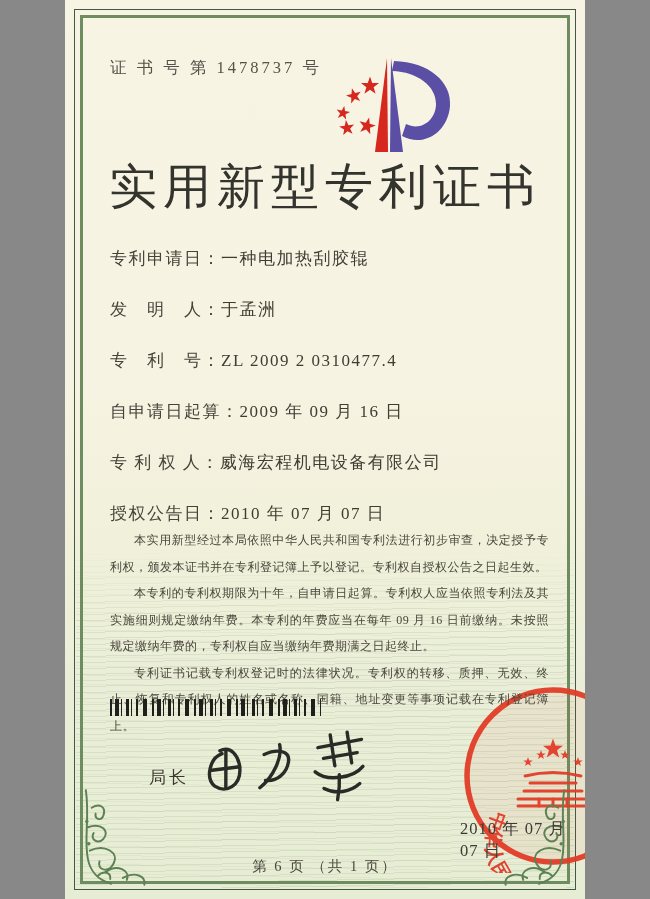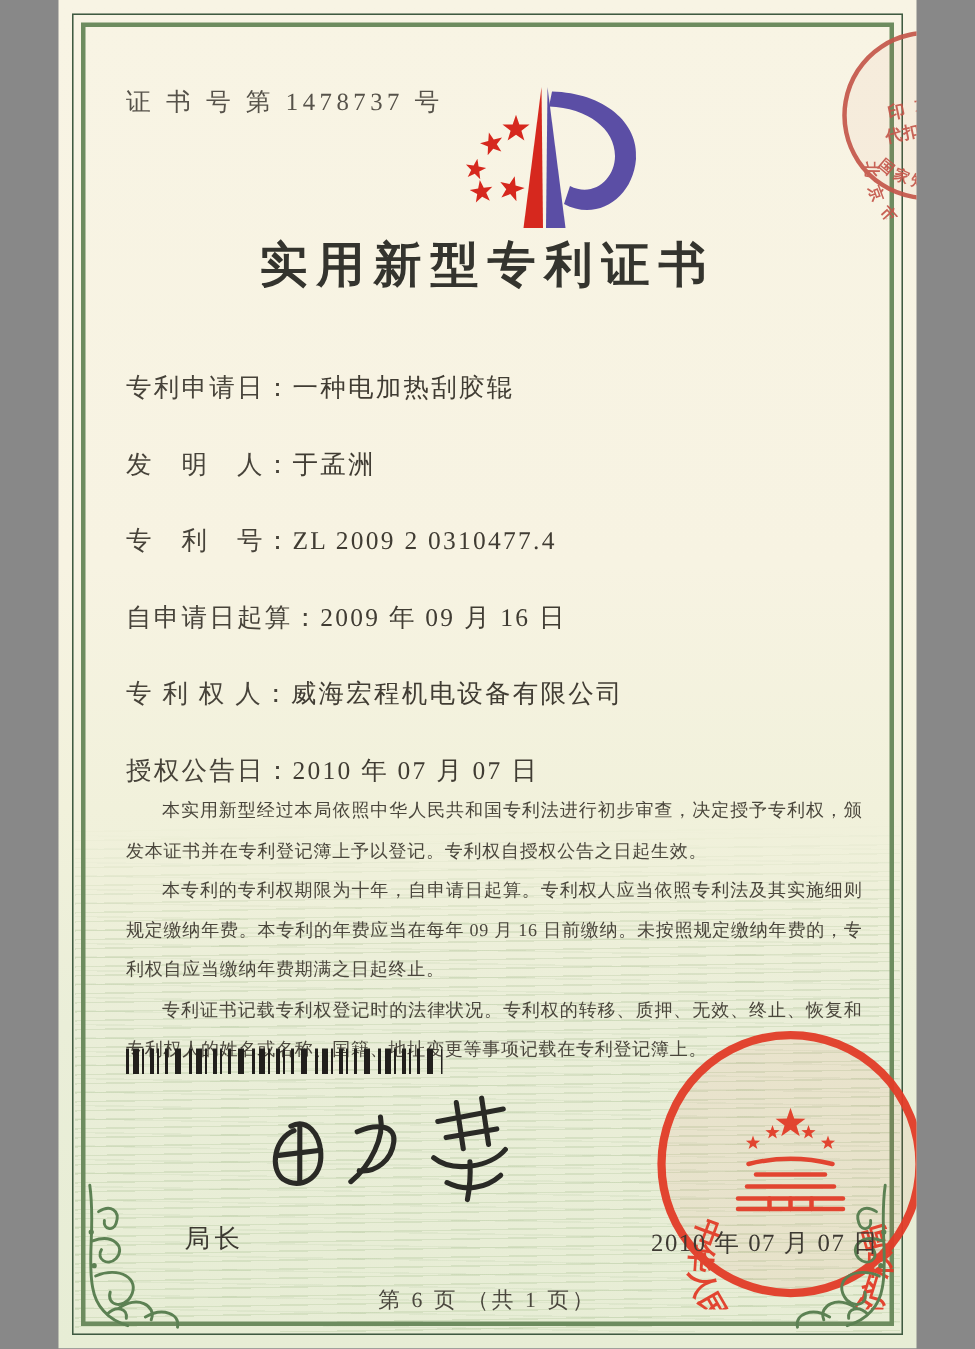--- a/index.html
+++ b/index.html
@@ -1,55 +1,55 @@
 <!DOCTYPE html>
 <html><head>
 <meta charset="utf-8">
 <style>
   * { margin:0; padding:0; box-sizing:border-box; }
   body { background:#888; font-family:"Liberation Serif","DejaVu Serif",serif; }
   .page {
-    position:relative; width:572px; height:899px; margin:0 auto; overflow:hidden;
+    position:relative; width:520px; height:899px; margin:0 auto; overflow:hidden;
     background:linear-gradient(180deg,#f8f4e4 0%,#f7f3e2 42%,#f1f1db 60%,#eaeed8 76%,#e7edd5 100%);
   }
   .guilloche {
     position:absolute; left:11px; right:11px; bottom:11px; height:340px; z-index:1;
     background:
       repeating-linear-gradient(179deg, rgba(118,156,92,0.16) 0 1px, transparent 1px 6px),
       repeating-linear-gradient(181deg, rgba(118,156,92,0.08) 0 1px, transparent 1px 9px);
     -webkit-mask-image:linear-gradient(180deg,transparent 0,#000 22%);
     mask-image:linear-gradient(180deg,transparent 0,#000 22%);
   }
   .frame-outer { position:absolute; inset:9px;  border:1px solid #44604633; outline:1px solid #3f5a41; outline-offset:-1px; z-index:2; pointer-events:none; }
   .frame-inner { position:absolute; inset:15px; border:3px solid #6d8c5f; z-index:2; pointer-events:none; }
   .cert-number { position:absolute; left:45px; top:57px; z-index:4;
     font-size:16.5px; letter-spacing:3px; color:#56524a; }
   .tax-stamp { position:absolute; left:517px; top:15px; width:124px; height:124px; z-index:4;
     transform:rotate(-12deg); opacity:.92; }
   .logo { position:absolute; left:260px; top:55px; width:138px; height:106px; z-index:4; }
   .title { position:absolute; left:0; right:0; top:155px; z-index:4; text-align:center;
-    font-size:32px; font-weight:700; letter-spacing:6px; color:#34342e; }
+    font-size:48px; font-weight:400; letter-spacing:6px; color:#34342e; }
   .fields { position:absolute; left:45px; right:38px; top:247px; z-index:4; list-style:none; }
   .fields li { font-size:17px; line-height:24px; margin-bottom:27px;
     letter-spacing:1.5px; color:#47433a; white-space:nowrap; }
   .fields .val { color:#403c33;margin-top:42px; }
   .paragraphs { position:absolute; left:45px; right:36px; top:527px; z-index:4; }
   .paragraphs p { font-size:12px; line-height:26.5px; letter-spacing:.5px;
     text-indent:2em; text-align:justify; color:#4a463c; }
   .barcode { position:absolute; left:45px; top:699px; width:211px; height:17px; z-index:4;
     background:repeating-linear-gradient(90deg,
       #211f1c 0 2px, transparent 2px 5px,
       #211f1c 5px 9px, transparent 9px 11px,
       #211f1c 11px 12px, transparent 12px 16px,
       #211f1c 16px 19px, transparent 19px 21px,
       #211f1c 21px 22px, transparent 22px 26px,
       #211f1c 26px 28px, transparent 28px 33px,
       #211f1c 33px 37px, transparent 37px 42px); }
   .director { position:absolute; left:84px; top:766px; z-index:4;
-    font-size:17px; letter-spacing:3px; color:#3c3931;margin-top:48px; }
+    font-size:17px; letter-spacing:3px; color:#3c3931; }
   .signature { position:absolute; left:128px; top:724px; width:200px; height:92px; z-index:4;
     transform:rotate(-3deg); }
   .gov-seal { position:absolute; left:391px; top:679px; width:194px; height:194px; z-index:3; opacity:.95; }
   .seal-date { position:absolute; left:395px; top:818px; z-index:5;
     font-size:16.5px; letter-spacing:1px; color:#3e3a33; }
   .page-footer { position:absolute; left:0; right:0; top:857px; z-index:4; text-align:center;
     font-size:14.5px; letter-spacing:2px; color:#4a473e; }
   .ornament { position:absolute; bottom:13px; width:78px; height:98px; z-index:3; }
   .ornament.left  { left:15px; }
   .ornament.right { right:15px; transform:scaleX(-1); }

